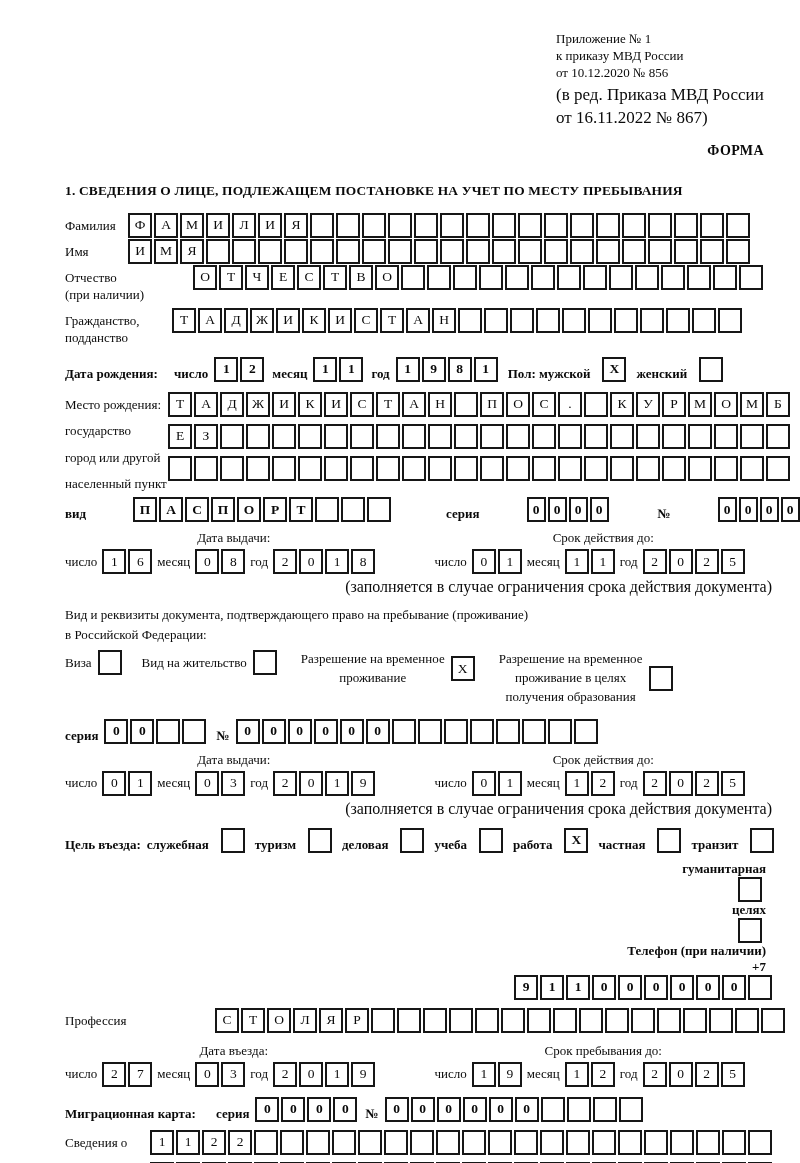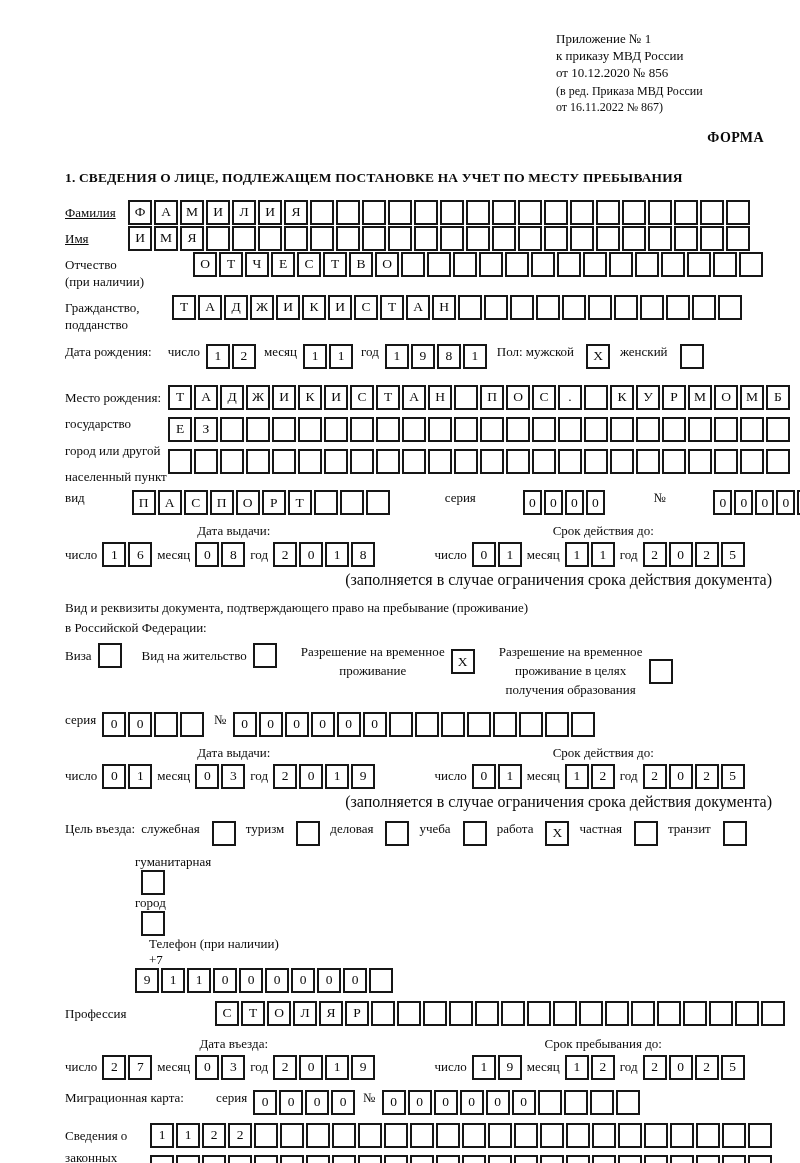--- a/index.html
+++ b/index.html
@@ -9,39 +9,39 @@
     box-sizing:border-box;
     padding:30px 28px 16px 65px;
     background:#fff;
     color:#0a0a0a;
     font-family:"Liberation Serif","DejaVu Serif",serif;
     font-size:13px;
     overflow:hidden;
   }
   
   .hdr{width:210px; margin-left:auto; margin-right:6px; line-height:1.32;}
-  .hdr .ed{font-size:12px; line-height:1.3;}
+  .hdr .ed{font-size:17px; line-height:1.3;}
   .hdr .ed1{margin-top:3px;}
   .forma{ text-align:right; padding-right:8px; font-weight:bold; font-size:14px; margin-top:14px; letter-spacing:0.4px;}
   
   .title{ text-align:center; font-weight:bold; font-size:15px; margin-top:18px; line-height:1.55;}
   .tline{ display:inline-block; width:54px; border-bottom:2px solid #2a2a2a; margin-left:10px; height:1.05em; vertical-align:baseline;}
   .sec{ font-weight:bold; font-size:13.4px; margin-top:24px; letter-spacing:0.2px; white-space:nowrap;}
   
   .boxes{ display:inline-flex; gap:2px; flex:none; vertical-align:middle;}
   .box{ flex:none; width:20px; height:21px; border:2px solid #161616; background:#fff;
         display:inline-flex; align-items:center; justify-content:center;
         font-size:13.5px; font-family:"Liberation Serif","DejaVu Serif",serif;}
   .sm .box{ width:15px;}
   .crow{ display:flex; align-items:flex-start; margin-top:1px;}
   .crow .lbl{ flex:none; line-height:1.35; padding-top:4px;}
-  .w63{width:63px;text-decoration:underline;} .w107{width:107px;} .w128{width:128px;} .w103{width:103px;} .w150{width:150px;} .w85{width:85px;}
+  .w63{width:63px;} .w107{width:107px;} .w128{width:128px;} .w103{width:103px;} .w150{width:150px;} .w85{width:85px;}
   .stack{ display:flex; flex-direction:column; gap:7px;}
   
-  .irow{ display:flex; align-items:flex-start; margin-top:9px; flex-wrap:nowrap;}
+  .irow{ display:flex; align-items:flex-end; margin-top:9px; flex-wrap:nowrap;font-weight:bold;}
   .irow .t{ margin-right:6px; white-space:nowrap;}
   .irow .gap{ width:10px; flex:none;}
   .cb{ margin-left:6px; margin-right:10px;}
   .center-bold{ text-align:center; font-weight:bold; margin-top:10px; font-size:13.2px;}
   .dates{ display:flex; margin-top:8px;}
   .dcol{ width:345px;}
   .dcol.right{ margin-left:32px;}
   .dhead{ text-align:center; margin-bottom:3px;}
   .dline{ display:flex; align-items:center; white-space:nowrap;}
   .dline .t{ margin:0 5px;}
@@ -212,21 +212,21 @@
         <span class="box">9</span>
         <span class="box">8</span>
         <span class="box">1</span>
       </span>
     <span class="t" style="margin-left:10px;">Пол: мужской</span>
     <span class="box cb">X</span>
     <span class="t">женский</span>
     <span class="box cb"></span>
   </div>
 
-  <div class="crow" style="margin-top:16px;">
+  <div class="crow" style="margin-top:10px;">
     <div class="lbl w103">
       <div>Место рождения:</div>
       <div style="margin-top:9px;">государство</div>
       <div style="margin-top:9px;">город или другой</div>
       <div style="margin-top:9px;">населенный пункт</div>
     </div>
     <div class="stack">
       <div class="boxes">
           <span class="box">Т</span>
           <span class="box">А</span>
@@ -515,21 +515,21 @@
     <span class="box cb">X</span>
     <span class="t">частная</span>
     <span class="box cb"></span>
     <span class="t">транзит</span>
     <span class="box cb" style="margin-right:0;"></span>
   </div>
 
   <div class="irow" style="margin-top:8px; padding-left:70px;flex-direction:column;">
     <span class="t">гуманитарная</span>
     <span class="box cb"></span>
-    <span class="t">город</span>
+    <span class="t">целях</span>
     <span class="box cb"></span>
     <span class="t" style="margin-left:14px;">Телефон (при наличии)</span>
     <span class="t" style="margin-left:14px;">+7</span>
     <span class="boxes">
         <span class="box">9</span>
         <span class="box">1</span>
         <span class="box">1</span>
         <span class="box">0</span>
         <span class="box">0</span>
         <span class="box">0</span>

